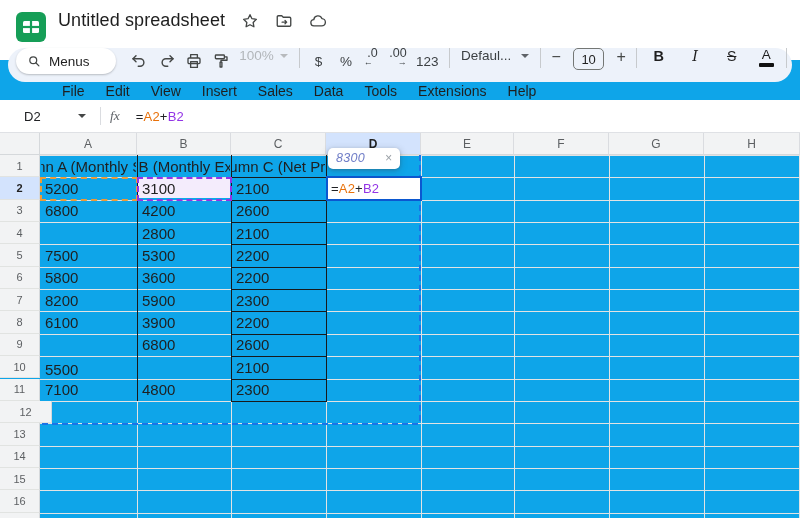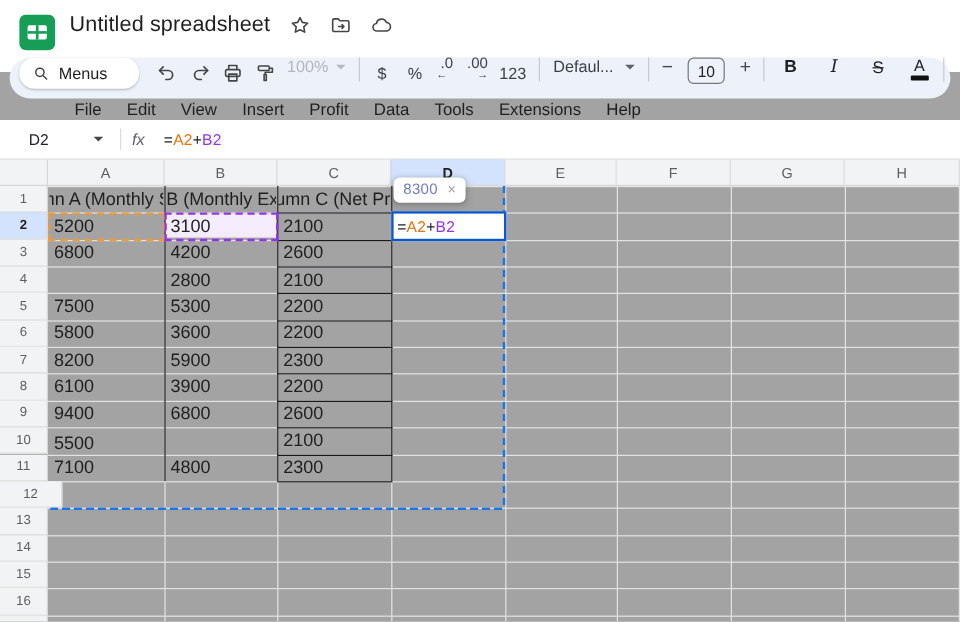--- a/index.html
+++ b/index.html
@@ -1,18 +1,18 @@
 <!DOCTYPE html>
 <html><head>
 <meta charset="utf-8">
 <style>
   html,body{margin:0;padding:0;}
   body{width:800px;height:518px;overflow:hidden;background:#fff;
        font-family:"Liberation Sans","DejaVu Sans",sans-serif;-webkit-font-smoothing:antialiased;}
-  .app{position:relative;width:800px;height:518px;background:#a3a3a3;overflow:hidden;}
+  .app{position:relative;width:800px;height:518px;background:#0ea5e9;overflow:hidden;}
 
   
   .topbar{position:absolute;left:0;top:0;width:800px;height:60px;background:#fff;}
   .logo{position:absolute;left:16px;top:12px;width:30px;height:30px;}
   .title-row{position:absolute;left:58px;top:10px;display:flex;align-items:center;gap:16px;}
   .doc-title{font-size:18px;color:#1f1f1f;letter-spacing:.1px;}
   .t-icon{display:inline-flex;width:18px;height:18px;color:#444746;}
   .t-icon svg{width:18px;height:18px;}
   .menu-row{position:absolute;left:58px;top:35px;display:flex;gap:13px;font-size:14px;color:#1f1f1f;}
   .menu-row span{cursor:default;padding:1px 4px;border-radius:4px;margin-top:47px;}
@@ -47,42 +47,42 @@
   .color-a{display:flex;flex-direction:column;align-items:center;width:26px;}
   .color-a .ltr{font-size:13.5px;color:#1f1f1f;font-weight:500;line-height:13px;}
   .color-a .bar{width:15px;height:4px;background:#111;border-radius:1px;margin-top:1.5px;}
 
   
   .formulabar{position:absolute;left:0;top:100px;width:800px;height:32px;background:#fff;
               border-bottom:1px solid #dfe1e5;display:flex;align-items:center;}
   .name-box{width:86px;display:flex;align-items:center;justify-content:space-between;padding-left:24px;box-sizing:border-box;}
   .name-box .val{font-size:13px;color:#202124;}
   .fb-divider{width:1px;height:18px;background:#dadce0;margin:0 9px 0 14px;}
-  .fx{font-family:Liberation Sans, sans-serif;font-style:italic;font-size:13.5px;color:#5f6368;margin-right:16px;}
+  .fx{font-family:Liberation Serif, serif;font-style:italic;font-size:13.5px;color:#5f6368;margin-right:16px;}
   .fx-tokens{font-size:13px;letter-spacing:.2px;}
 
   
   #grid{position:absolute;left:0;top:0;width:800px;height:518px;}
   .abs{position:absolute;box-sizing:border-box;}
   .corner{background:#f2f3f4;border-right:1px solid #d5d8db;border-bottom:1px solid #d5d8db;}
   .colhead{background:#f2f3f4;font-size:12px;color:#5c5f62;display:flex;align-items:center;justify-content:center;
            border-right:1px solid #dadce0;border-bottom:1px solid #d5d8db;}
   .colhead.sel{background:#d3e3fd;color:#1f1f1f;font-weight:600;}
   .rowhead{background:#f2f3f4;font-size:11px;color:#5c5f62;display:flex;align-items:center;justify-content:center;
            border-right:1px solid #d5d8db;border-bottom:1px solid #e1e3e1;}
   .rowhead.sel{background:#d3e3fd;color:#1f1f1f;font-weight:600;}
   .gl{background:#e2e3e3;}
   .cell{font-size:15px;color:#1f1f1f;white-space:nowrap;overflow:hidden;display:flex;align-items:center;}
   .cell.center{justify-content:center;}
   .blk{background:#181a1b;}
   .dashedbox{background:transparent;}
   .editor{background:#fff;display:flex;align-items:center;padding-left:3px;font-size:13px;z-index:5;}
   .editor span{letter-spacing:.2px;}
-  .tooltip{background:#fff;border-radius:5px;padding:3px 8px 4px 8px;display:flex;align-items:center;gap:8px;
-           box-shadow:0 1px 3px rgba(60,64,67,.3),0 2px 6px 2px rgba(60,64,67,.15);z-index:6;}
+  .tooltip{background:#fff;border-radius:5px;padding:3px 8px 4px 8px;display:flex;align-items:center;gap:20px;
+           box-shadow:0 1px 3px rgba(60,64,67,.3),0 2px 6px 2px rgba(60,64,67,.15);z-index:6;font-style:italic;}
   .tooltip .val{font-size:12.5px;font-weight:500;color:#6f7dc7;letter-spacing:.3px;}
   .tooltip .close{font-size:12px;color:#9aa0a6;}
 </style>
 </head>
 <body>
 
 <div class="app">
 
   <div class="topbar">
     <div class="logo">
@@ -110,21 +110,21 @@
         <svg viewBox="0 0 24 24" fill="none" stroke="#444746" stroke-width="1.8" stroke-linejoin="round">
           <path d="M7 18.5a4.2 4.2 0 0 1-.6-8.4 5.6 5.6 0 0 1 10.8-1.3 4 4 0 0 1-.4 9.7z"></path>
         </svg>
       </span>
     </div>
     <div class="menu-row" id="menu-row">
         <span>File</span>
         <span>Edit</span>
         <span>View</span>
         <span>Insert</span>
-        <span>Profit</span>
+        <span>Sales</span>
         <span>Data</span>
         <span>Tools</span>
         <span>Extensions</span>
         <span>Help</span>
       </div>
   </div>
 
   <div class="toolbar">
     <div class="menus-pill">
       <svg viewBox="0 0 24 24" width="15" height="15" fill="none" stroke="#444746" stroke-width="2" stroke-linecap="round">
@@ -266,21 +266,20 @@
       <div class="abs" style="left: 138px; top: 178.35px; width: 92px; height: 19.35px; background: rgb(244, 236, 252);"></div>
       <div class="abs cell center" style="left: 41px; top: 156px; width: 95px; height: 21.35px;">Column A (Monthly Sales)</div>
       <div class="abs cell center" style="left: 138px; top: 156px; width: 92px; height: 21.35px;">Column B (Monthly Expenses)</div>
       <div class="abs cell center" style="left: 232px; top: 156px; width: 93px; height: 21.35px;">Column C (Net Profit)</div>
       <div class="abs cell" style="left: 45px; top: 177.35px; width: 90px; height: 22.35px;">5200</div>
       <div class="abs cell" style="left: 45px; top: 199.7px; width: 90px; height: 22.35px;">6800</div>
       <div class="abs cell" style="left: 45px; top: 244.4px; width: 90px; height: 22.35px;">7500</div>
       <div class="abs cell" style="left: 45px; top: 266.75px; width: 90px; height: 22.35px;">5800</div>
       <div class="abs cell" style="left: 45px; top: 289.1px; width: 90px; height: 22.35px;">8200</div>
       <div class="abs cell" style="left: 45px; top: 311.45px; width: 90px; height: 22.35px;">6100</div>
-      <div class="abs cell" style="left: 45px; top: 333.8px; width: 90px; height: 22.35px;">9400</div>
       <div class="abs cell" style="left: 45px; top: 356.15px; width: 90px; height: 27px;">5500</div>
       <div class="abs cell" style="left: 45px; top: 378.5px; width: 90px; height: 22.35px;">7100</div>
       <div class="abs cell" style="left: 142px; top: 177.35px; width: 87px; height: 22.35px;">3100</div>
       <div class="abs cell" style="left: 142px; top: 199.7px; width: 87px; height: 22.35px;">4200</div>
       <div class="abs cell" style="left: 142px; top: 222.05px; width: 87px; height: 22.35px;">2800</div>
       <div class="abs cell" style="left: 142px; top: 244.4px; width: 87px; height: 22.35px;">5300</div>
       <div class="abs cell" style="left: 142px; top: 266.75px; width: 87px; height: 22.35px;">3600</div>
       <div class="abs cell" style="left: 142px; top: 289.1px; width: 87px; height: 22.35px;">5900</div>
       <div class="abs cell" style="left: 142px; top: 311.45px; width: 87px; height: 22.35px;">3900</div>
       <div class="abs cell" style="left: 142px; top: 333.8px; width: 87px; height: 22.35px;">6800</div>

